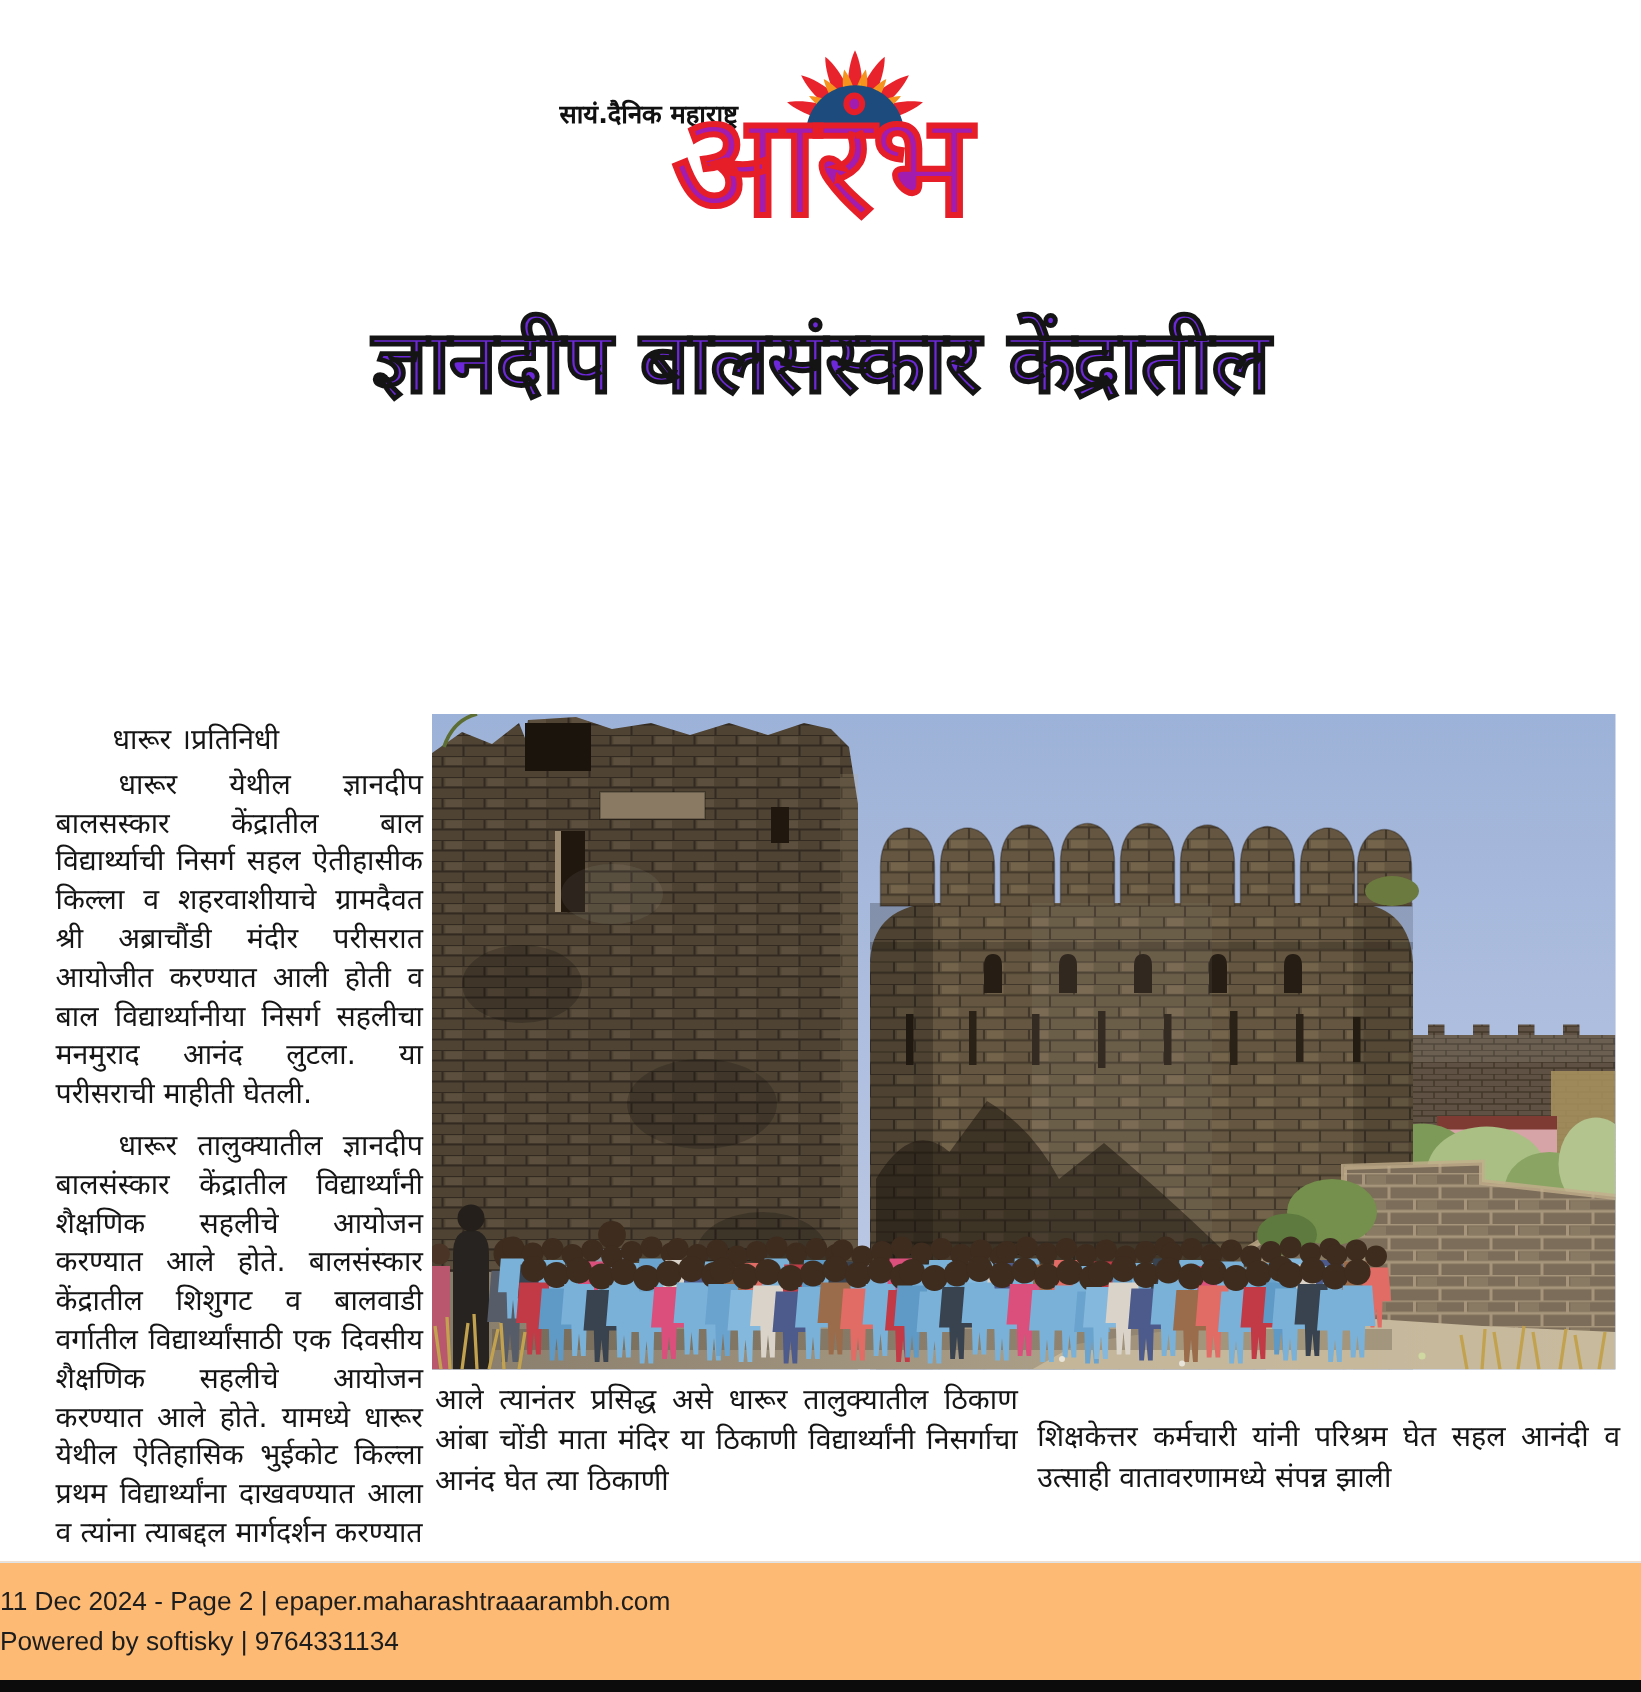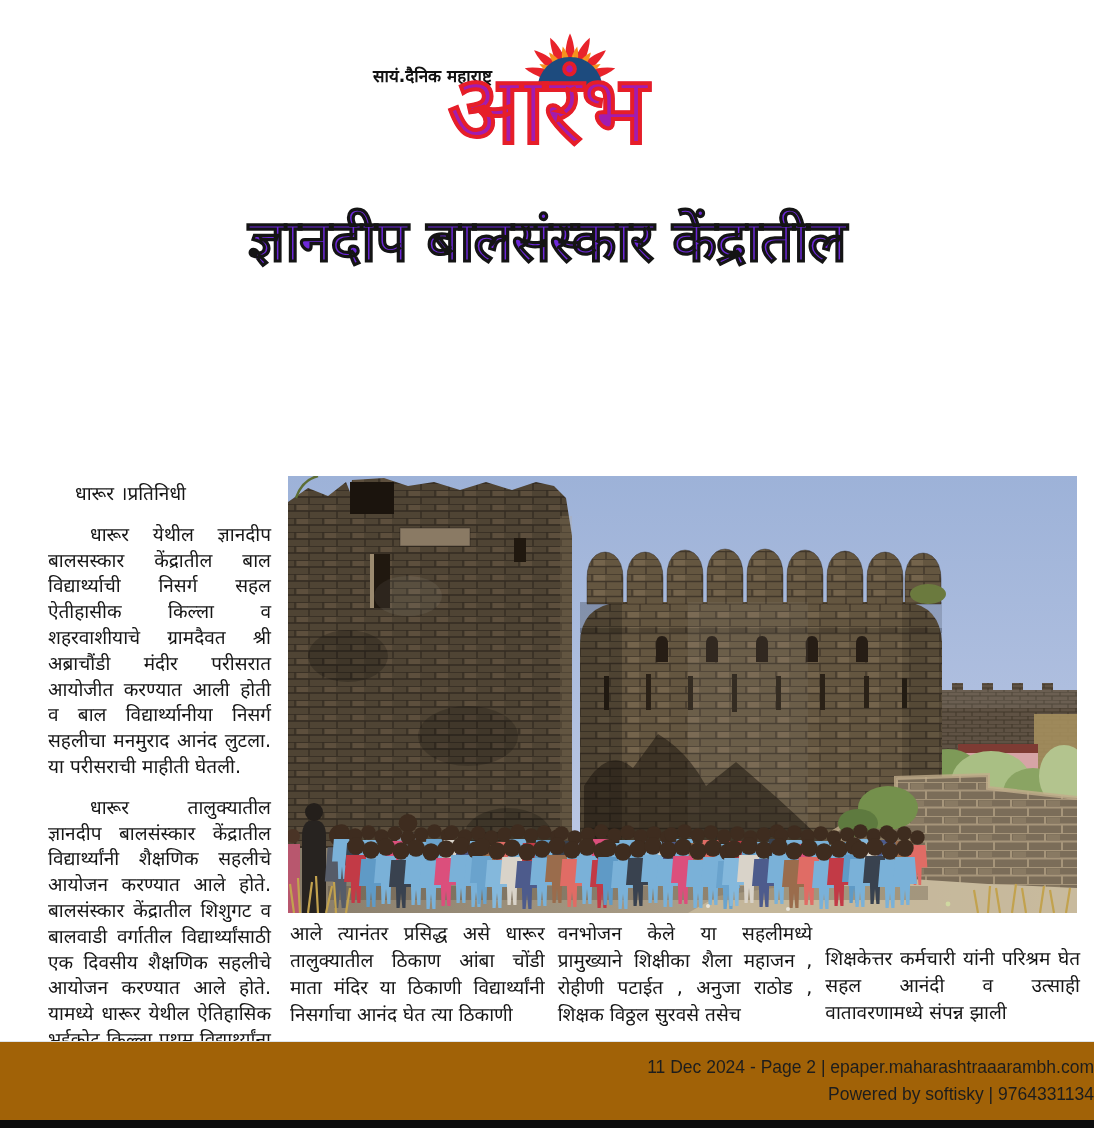--- a/index.html
+++ b/index.html
@@ -15,32 +15,32 @@
   .editor-line{position:absolute;bottom:0;left:0;width:100%;text-align:center;
                font-size:19px;font-weight:bold;color:#101010;white-space:nowrap;}
   
   .headline{position:absolute;top:198px;left:28px;right:28px;text-align:center;
             font-weight:bold;font-size:58px;line-height:87px;color:#6d28d9;
             -webkit-text-stroke:1.4px #141414;letter-spacing:-1px;}
   
   .leftcol{position:absolute;left:33px;top:481px;width:253px;font-size:19px;line-height:25.8px;
            text-align:justify;color:#151515;}
   .byline{text-indent:42px;}
-  .leftcol p{margin:15px;text-indent:42px;}
+  .leftcol p{margin:4px;text-indent:42px;}
   .leftcol p + p{margin-top:9px;}
   
   .photo{position:absolute;left:288px;top:476px;width:789px;height:437px;overflow:hidden;background:#aebedf;}
   .photo svg{display:block;}
   
   .bottomcols{position:absolute;left:290px;top:920px;width:790px;display:flex;gap:13px;}
   .bcol{flex:1;font-size:19px;line-height:27px;text-align:justify;color:#151515;}
   .bcol.third{padding-top:25px;}
   
-  .footer{position:absolute;left:0;right:0;bottom:0;height:86px;background:#a16207;
-          border-top:1px solid #dfe4e9;text-align:right;
+  .footer{position:absolute;left:0;right:0;bottom:0;height:86px;background:#fdba74;
+          border-top:1px solid #dfe4e9;text-align:left;
           font-family:"Liberation Sans", sans-serif;color:#1d1d1d;}
   .footer .f1{margin-top:15px;font-size:17.5px;}
   .footer .f2{margin-top:6px;font-size:17.5px;}
   .blackbar{position:absolute;left:0;right:0;bottom:0;height:8px;background:#0c0c0c;}
 </style>
 </head>
 <body>
 
 <div class="page">
 
@@ -324,21 +324,20 @@
       <g fill="#e8e4da">
         <circle cx="420" cy="430" r="2"></circle>
           <circle cx="500" cy="433" r="2"></circle>
           <circle cx="660" cy="428" r="2.4" fill="#cfd8a0"></circle>
       </g>
     </svg>
   </div>
 
   <div class="bottomcols">
     <div class="bcol">आले त्यानंतर प्रसिद्ध असे धारूर तालुक्यातील ठिकाण आंबा चोंडी माता मंदिर या ठिकाणी विद्यार्थ्यांनी निसर्गाचा आनंद घेत त्या ठिकाणी</div>
-    <div class="bcol">वनभोजन केले या सहलीमध्ये प्रामुख्याने शिक्षीका  शैला महाजन , रोहीणी पटाईत , अनुजा राठोड , शिक्षक विठ्ठल सुरवसे  तसेच</div>
     <div class="bcol third">शिक्षकेत्तर कर्मचारी यांनी परिश्रम घेत सहल आनंदी व उत्साही वातावरणामध्ये संपन्न झाली</div>
   </div>
 
   <div class="footer">
     <div class="f1">11 Dec 2024 - Page 2 | epaper.maharashtraaarambh.com</div>
     <div class="f2">Powered by softisky | 9764331134</div>
     <div class="blackbar"></div>
   </div>
 
 </div>

